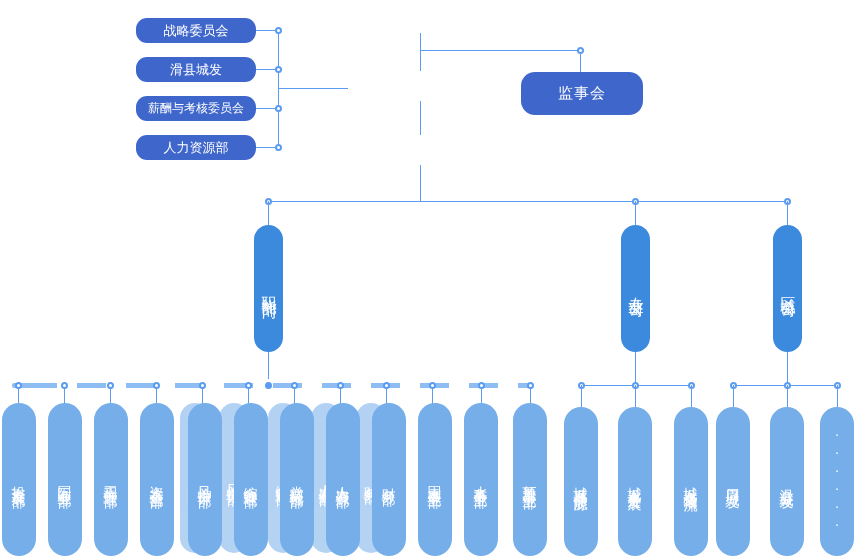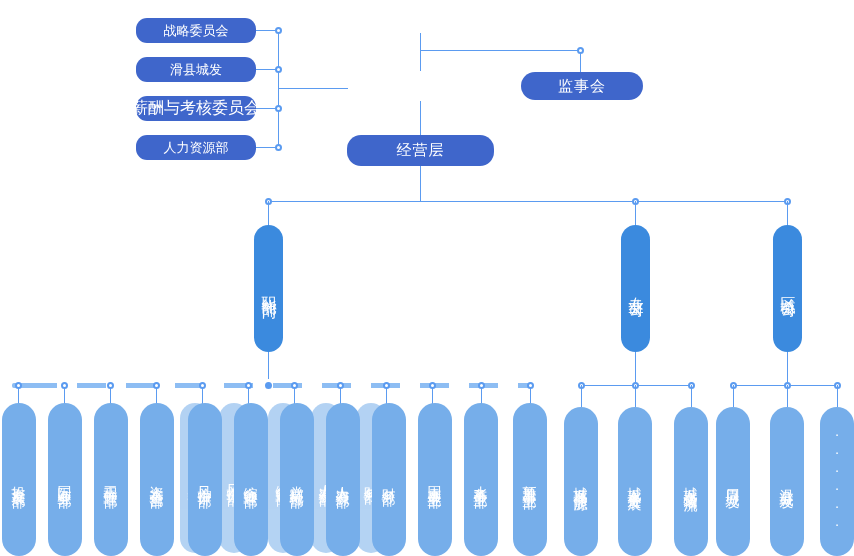--- a/index.html
+++ b/index.html
@@ -105,35 +105,32 @@
   <div class="ln lnh" style="left:256px;top:69px;width:22px;"></div>
   <div class="ln lnh" style="left:256px;top:108px;width:22px;"></div>
   <div class="ln lnh" style="left:256px;top:147px;width:22px;"></div>
   <div class="dot" style="left:275px;top:27px;"></div>
   <div class="dot" style="left:275px;top:66px;"></div>
   <div class="dot" style="left:275px;top:105px;"></div>
   <div class="dot" style="left:275px;top:144px;"></div>
 
 
 
-  <div class="hnode dark" style="left:521px;top:72px;width:122px;height:28px;">
+  <div class="hnode dark" style="left:521px;top:72px;width:122px;height:43px;">
     <span>监事会</span>
   </div>
 
-  <div class="hnode dark" style="left:347px;top:135px;width:147px;height:31px;">
-    <span>经营层</span>
-  </div>
 
   <div class="hnode dark comm" style="left:136px;top:18px;width:120px;">
     <span>战略委员会</span>
   </div>
   <div class="hnode dark comm" style="left:136px;top:57px;width:120px;">
     <span>滑县城发</span>
   </div>
-  <div class="hnode dark comm" style="left:136px;top:96px;width:120px;font-size:16px;">
+  <div class="hnode dark comm" style="left:136px;top:96px;width:120px;font-size:12px;">
     <span>薪酬与考核委员会</span>
   </div>
   <div class="hnode dark comm" style="left:136px;top:135px;width:120px;">
     <span>人力资源部</span>
   </div>
 
   <div class="ln lnh" style="left:268px;top:201px;width:520px;"></div>
   <div class="dot" style="left:265px;top:198px;"></div>
   <div class="dot" style="left:632px;top:198px;"></div>
   <div class="dot" style="left:784px;top:198px;"></div>

